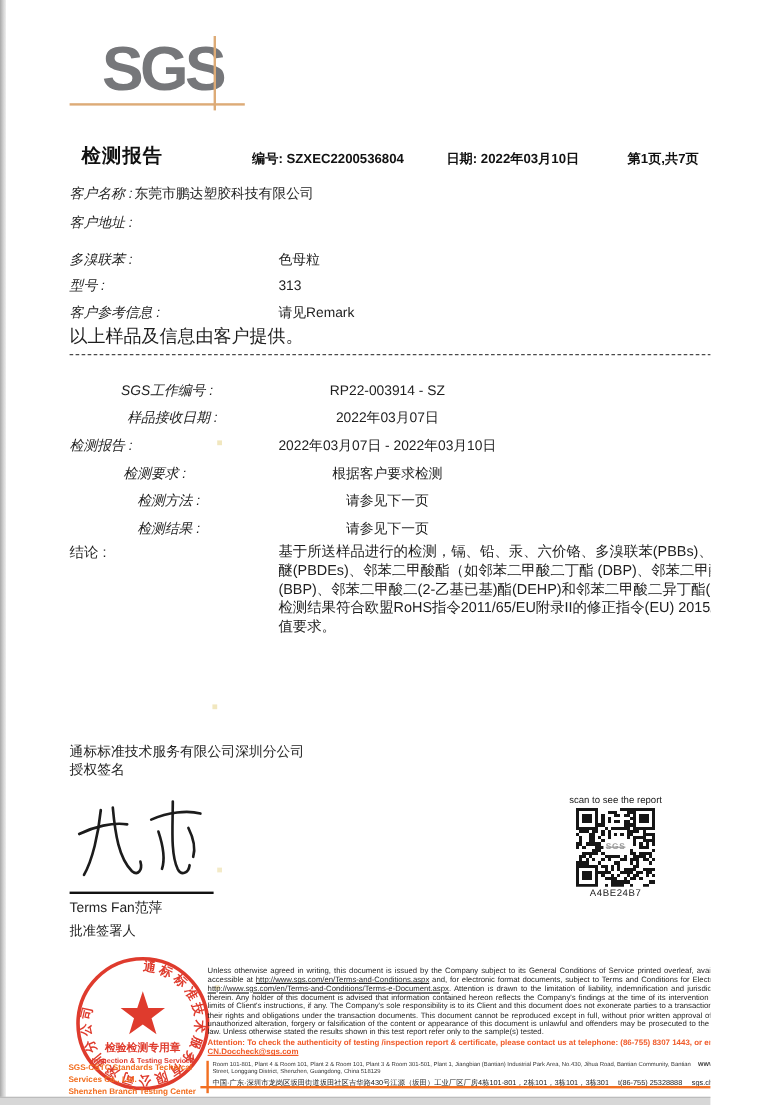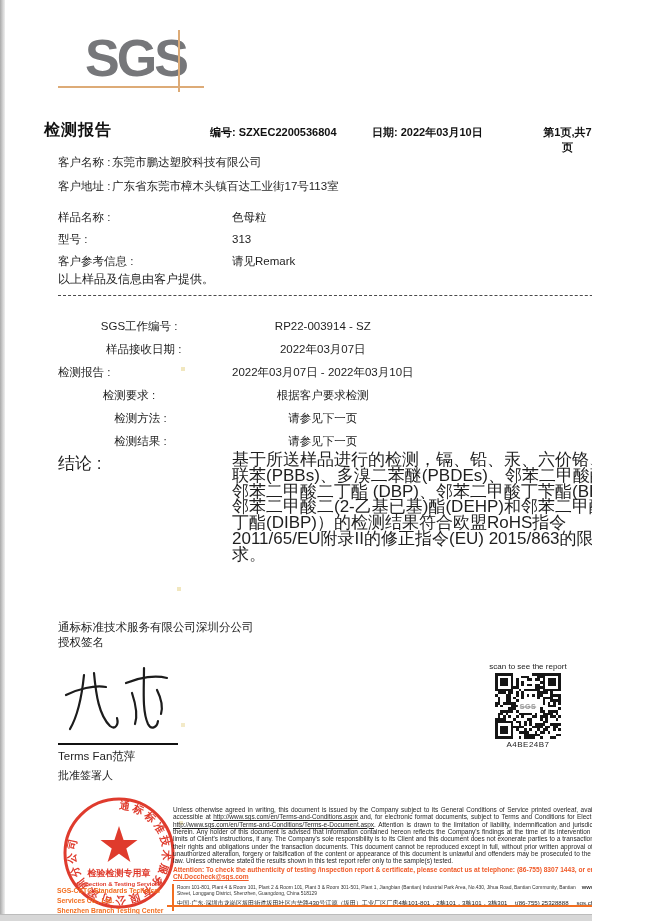--- a/index.html
+++ b/index.html
@@ -8,48 +8,48 @@
 
   
   .edge-left{position:absolute;left:0;top:0;width:5px;height:921px;background:linear-gradient(to right,#a9a9a9,#d2d2d2 55%,#efefef);}
   .edge-bottom{position:absolute;left:0;top:914px;width:652px;height:7px;background:#d7d7d7;border-top:1px solid #bcbcbc;}
 
   
   .logo-text{position:absolute;left:85px;top:28px;font-size:52px;line-height:60px;font-weight:800;letter-spacing:-3px;color:#76777a;}
   .tan-h{position:absolute;left:58px;top:86px;width:146px;height:2px;background:#ddab77;}
   .tan-v{position:absolute;left:178px;top:30px;width:2px;height:62px;background:#ddab77;}
 
-  .rpt-title{position:absolute;left:44px;top:120px;font-size:16px;font-weight:700;letter-spacing:1px;color:#111;}
+  .rpt-title{position:absolute;left:68px;top:120px;font-size:16px;font-weight:700;letter-spacing:1px;color:#111;}
   .hdr-meta{position:absolute;top:125px;font-size:11px;font-weight:600;color:#111;}
-  .hdr-no{left:210px;text-align:center;} .hdr-date{left:372px;} .hdr-page{left:543px;text-align:center;}
+  .hdr-no{left:210px;text-align:center;} .hdr-date{left:372px;} .hdr-page{left:523px;text-align:center;}
 
   
   .blk{position:absolute;left:58px;}
   .row{display:flex;font-size:11.5px;line-height:13px;color:#1e1e1e;margin-bottom:10px;}
-  .row .lbl{flex:0 0 auto;}
+  .row .lbl{flex:0 0 auto;font-style:italic;}
   .client .lbl{width:54px;}
   .wide .lbl{width:174px;}
   .blk-client{top:156px;} .blk-client .row{margin-bottom:11px;}
   .blk-sample{top:211px;} .blk-sample .row{margin-bottom:9px;}
-  .note{position:absolute;left:58px;top:271px;font-size:12px;color:#1e1e1e;}
+  .note{position:absolute;left:58px;top:271px;font-size:15px;color:#1e1e1e;}
   .dash-sep{position:absolute;left:58px;top:295px;width:590px;border-top:1px dashed #4a4a4a;}
   .blk-job{top:320px;} .blk-job .row{margin-bottom:10px;justify-content:center;}
-  .blk-concl{top:452px;display:flex;font-size:17px;color:#1e1e1e;}
+  .blk-concl{top:452px;display:flex;font-size:12px;color:#1e1e1e;}
   .blk-concl .lbl{width:174px;flex:0 0 auto;}
   .blk-concl .txt{width:418px;line-height:15.8px;}
 
   
   .sig-company{position:absolute;left:58px;top:620px;font-size:11.5px;line-height:15px;color:#1e1e1e;}
   .sig-svg{position:absolute;left:60px;top:663px;}
   .sig-line{position:absolute;left:58px;top:743px;width:120px;border-top:2px solid #111;}
   .sig-name{position:absolute;left:58px;top:749px;font-size:11.5px;color:#1e1e1e;}
   .sig-role{position:absolute;left:58px;top:768px;font-size:11px;color:#1e1e1e;}
 
   
-  .qr-block{position:absolute;left:484px;top:662px;width:88px;text-align:center;}
+  .qr-block{position:absolute;left:469px;top:662px;width:88px;text-align:center;}
   .qr-caption{font-size:8px;color:#222;display:block;margin-bottom:2px;}
   .qr-box{position:relative;width:66px;height:66px;margin:0 auto;background:#fff;}
   .qr-box svg{display:block;width:66px;height:66px;}
   .qr-center{position:absolute;left:50%;top:50%;transform:translate(-50%,-50%);background:#fff;font-size:7px;font-weight:700;color:#999;padding:0 2px;text-decoration:line-through;letter-spacing:.5px;}
   .qr-id{font-size:8px;color:#222;display:block;margin-top:1px;letter-spacing:.5px;}
 
   
   .stamp-svg{position:absolute;left:61px;top:795px;opacity:.92;}
 
   
@@ -91,27 +91,26 @@
   <div class="hdr-meta hdr-date">日期: 2022年03月10日</div>
   <div class="hdr-meta hdr-page">第1页,共7页</div>
 
   <div class="blk blk-client client">
     <div class="row">
       <span class="lbl">客户名称 :</span>
       <span class="val">东莞市鹏达塑胶科技有限公司</span>
     </div>
     <div class="row">
       <span class="lbl">客户地址 :</span>
-      <span class="val">广东省东莞市樟木头镇百达工业街17号113室</span>
     </div>
   </div>
 
   <div class="blk blk-sample wide">
     <div class="row">
-      <span class="lbl">样品名称 :</span>
+      <span class="lbl">多溴联苯 :</span>
       <span class="val">色母粒</span>
     </div>
     <div class="row">
       <span class="lbl">型号 :</span>
       <span class="val">313</span>
     </div>
     <div class="row">
       <span class="lbl">客户参考信息 :</span>
       <span class="val">请见Remark</span>
     </div>

